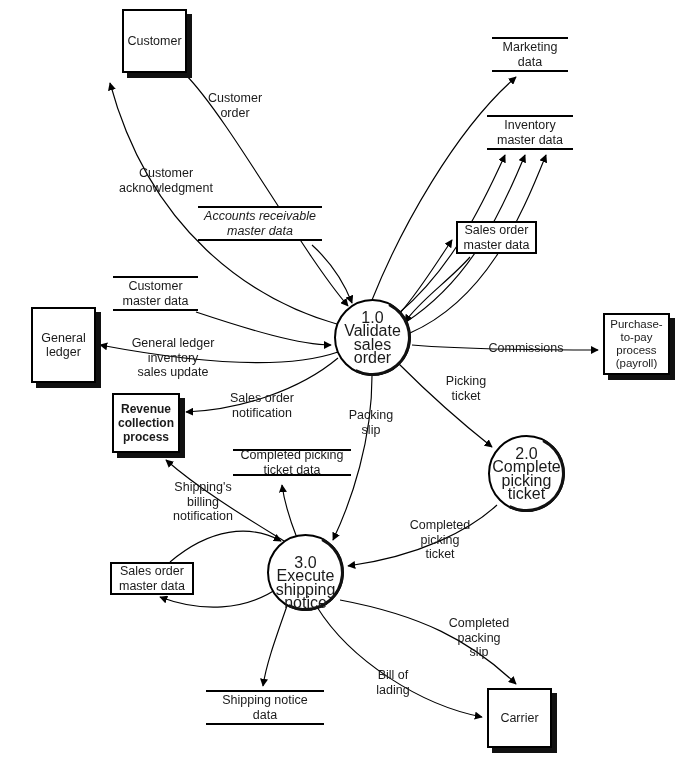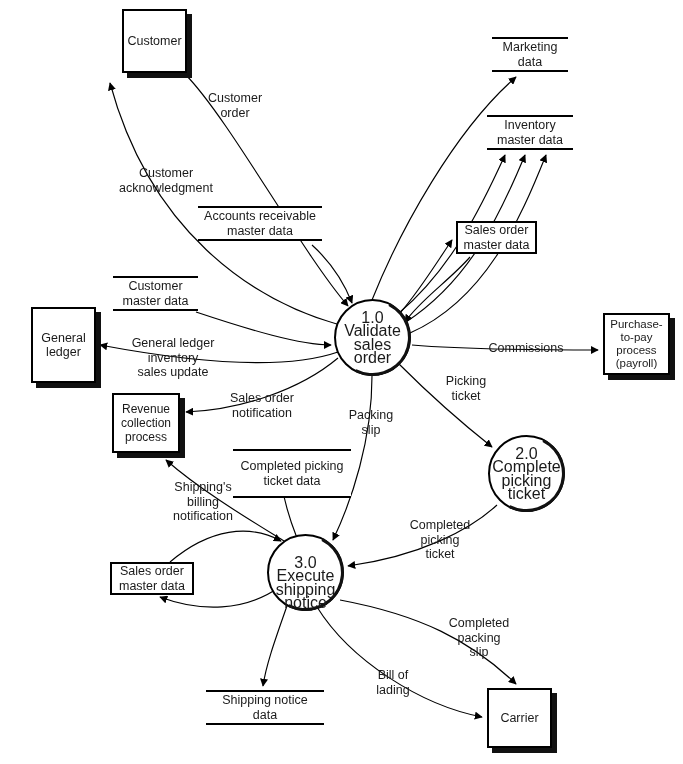--- a/index.html
+++ b/index.html
@@ -95,21 +95,21 @@
   <div class="ent" style="left:122px;top:9px;width:65px;height:64px;">
     <span style="white-space: pre-line;">Customer</span>
   </div>
 
   <div class="ent" style="left:31px;top:307px;width:65px;height:76px;">
     <span style="white-space: pre-line;">General
 ledger</span>
   </div>
 
   <div class="ent" style="left:112px;top:393px;width:68px;height:60px;font-size:12px;line-height:14px;">
-    <span style="white-space: pre-line;">Revenue
+    <span style="white-space: pre-line; font-weight: bold;">Revenue
 collection
 process</span>
   </div>
 
   <div class="ent" style="left:603px;top:313px;width:67px;height:62px;font-size:11.5px;line-height:13px;">
     <span style="white-space: pre-line;">Purchase-
 to-pay
 process
 (payroll)</span>
   </div>
@@ -122,35 +122,35 @@
     <span style="white-space: pre-line;">Marketing
 data</span>
   </div>
 
   <div class="store-open" style="left:487px;top:115px;width:86px;height:35px;">
     <span style="white-space: pre-line;">Inventory
 master data</span>
   </div>
 
   <div class="store-open" style="left:198px;top:206px;width:124px;height:35px;">
-    <span style="white-space: pre-line;">Accounts receivable
+    <span style="white-space: pre-line; font-style: italic;">Accounts receivable
 master data</span>
   </div>
 
   <div class="store-open" style="left:113px;top:276px;width:85px;height:35px;">
     <span style="white-space: pre-line;">Customer
 master data</span>
   </div>
 
   <div class="store-box" style="left:456px;top:221px;width:81px;height:33px;">
     <span style="white-space: pre-line;">Sales order
 master data</span>
   </div>
 
-  <div class="store-open" style="left:233px;top:449px;width:118px;height:49px;">
+  <div class="store-open" style="left:233px;top:449px;width:118px;height:27px;">
     <span style="white-space: pre-line;">Completed picking
 ticket data</span>
   </div>
 
   <div class="store-box" style="left:110px;top:562px;width:84px;height:33px;">
     <span style="white-space: pre-line;">Sales order
 master data</span>
   </div>
 
   <div class="store-open" style="left:206px;top:690px;width:118px;height:35px;">

